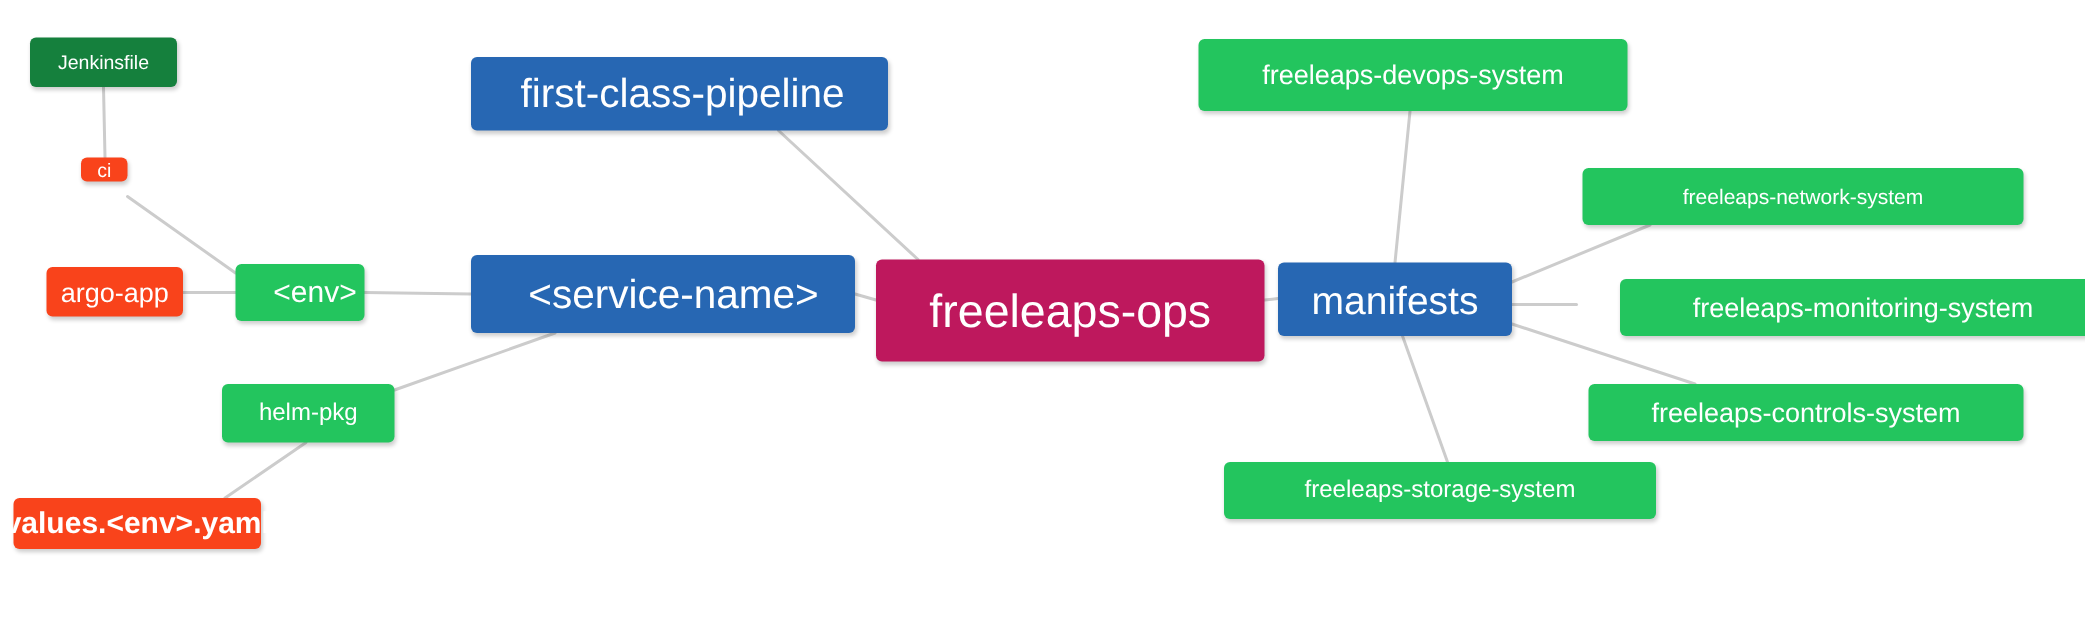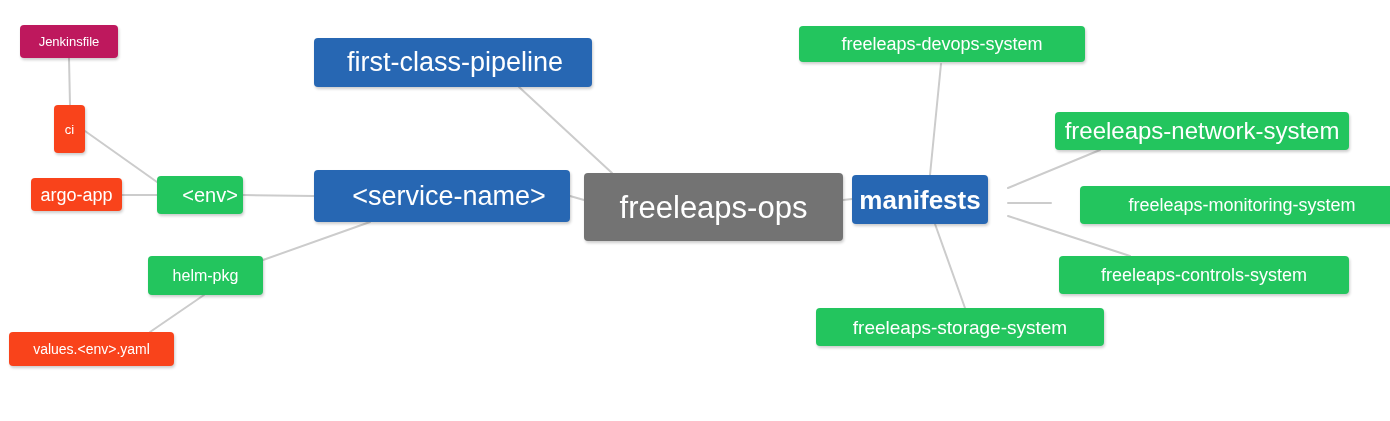--- a/index.html
+++ b/index.html
@@ -39,24 +39,24 @@
     line-height: 1;
     box-shadow: 1px 2px 3px rgba(0,0,0,0.20);
     padding: 0 10px;
     user-select: none;
   }
   .node-label {
     display: block;
     color: #ffffff;
   }
   
-  .c-root   { background: #737373; }
+  .c-root   { background: #be185d; }
   .c-blue   { background: #2767b3; }
   .c-green  { background: #23c55e; }
-  .c-orange { background: #be185d; }
+  .c-orange { background: #15803d; }
   .c-red    { background: #f9431b; }
 </style>
 </head>
 <body>
 
 <div id="mindmap">
 
   <svg id="edge-layer" viewBox="0 0 1390 421" width="1390" height="421" xmlns="http://www.w3.org/2000/svg">
       <line x1="69" y1="58" x2="70" y2="105" stroke="#cccccc" stroke-width="2" stroke-linecap="round"></line>
       <line x1="85" y1="131" x2="157" y2="182" stroke="#cccccc" stroke-width="2" stroke-linecap="round"></line>
@@ -71,57 +71,57 @@
       <line x1="1008" y1="188" x2="1100" y2="150" stroke="#cccccc" stroke-width="2" stroke-linecap="round"></line>
       <line x1="1008" y1="203" x2="1051" y2="203" stroke="#cccccc" stroke-width="2" stroke-linecap="round"></line>
       <line x1="1008" y1="216" x2="1130" y2="256" stroke="#cccccc" stroke-width="2" stroke-linecap="round"></line>
       <line x1="935" y1="224" x2="965" y2="308" stroke="#cccccc" stroke-width="2" stroke-linecap="round"></line>
     </svg>
 
   <div id="node-layer">
       <div class="node c-orange" style="left: 20px; top: 25px; width: 98px; height: 33px;">
         <span class="node-label" style="font-size: 13px;">Jenkinsfile</span>
       </div>
-      <div class="node c-red" style="left: 54px; top: 105px; width: 31px; height: 48px;">
+      <div class="node c-red" style="left: 54px; top: 105px; width: 31px; height: 16px;">
         <span class="node-label" style="font-size: 13px;">ci</span>
       </div>
       <div class="node c-red" style="left: 31px; top: 178px; width: 91px; height: 33px;">
         <span class="node-label" style="font-size: 18px;">argo-app</span>
       </div>
       <div class="node c-green" style="left: 157px; top: 176px; width: 86px; height: 38px; padding-left: 30px;">
         <span class="node-label" style="font-size: 20px;">&lt;env&gt;</span>
       </div>
       <div class="node c-green" style="left: 148px; top: 256px; width: 115px; height: 39px;">
         <span class="node-label" style="font-size: 16px;">helm-pkg</span>
       </div>
       <div class="node c-red" style="left: 9px; top: 332px; width: 165px; height: 34px;">
-        <span class="node-label" style="font-size: 14px;">values.&lt;env&gt;.yaml</span>
+        <span class="node-label" style="font-size: 20px; font-weight: bold;">values.&lt;env&gt;.yaml</span>
       </div>
       <div class="node c-blue" style="left: 314px; top: 38px; width: 278px; height: 49px; padding-left: 14px;">
         <span class="node-label" style="font-size: 27px;">first-class-pipeline</span>
       </div>
       <div class="node c-blue" style="left: 314px; top: 170px; width: 256px; height: 52px;">
         <span class="node-label" style="font-size: 27px; margin-left: 14px;">&lt;service-name&gt;</span>
       </div>
       <div class="node c-root" style="left: 584px; top: 173px; width: 259px; height: 68px;">
         <span class="node-label" style="font-size: 31px;">freeleaps-ops</span>
       </div>
-      <div class="node c-blue" style="left: 852px; top: 175px; width: 136px; height: 49px; font-weight: bold;">
+      <div class="node c-blue" style="left: 852px; top: 175px; width: 156px; height: 49px;">
         <span class="node-label" style="font-size: 26px;">manifests</span>
       </div>
-      <div class="node c-green" style="left: 799px; top: 26px; width: 286px; height: 36px;">
+      <div class="node c-green" style="left: 799px; top: 26px; width: 286px; height: 48px;">
         <span class="node-label" style="font-size: 18px;">freeleaps-devops-system</span>
       </div>
       <div class="node c-green" style="left: 1055px; top: 112px; width: 294px; height: 38px;">
-        <span class="node-label" style="font-size: 24px;">freeleaps-network-system</span>
+        <span class="node-label" style="font-size: 14px;">freeleaps-network-system</span>
       </div>
       <div class="node c-green" style="left: 1080px; top: 186px; width: 324px; height: 38px;">
         <span class="node-label" style="font-size: 18px;">freeleaps-monitoring-system</span>
       </div>
       <div class="node c-green" style="left: 1059px; top: 256px; width: 290px; height: 38px;">
         <span class="node-label" style="font-size: 18px;">freeleaps-controls-system</span>
       </div>
       <div class="node c-green" style="left: 816px; top: 308px; width: 288px; height: 38px;">
-        <span class="node-label" style="font-size: 19px;">freeleaps-storage-system</span>
+        <span class="node-label" style="font-size: 16px;">freeleaps-storage-system</span>
       </div>
     </div>
 
 </div>
 
 </body></html>

